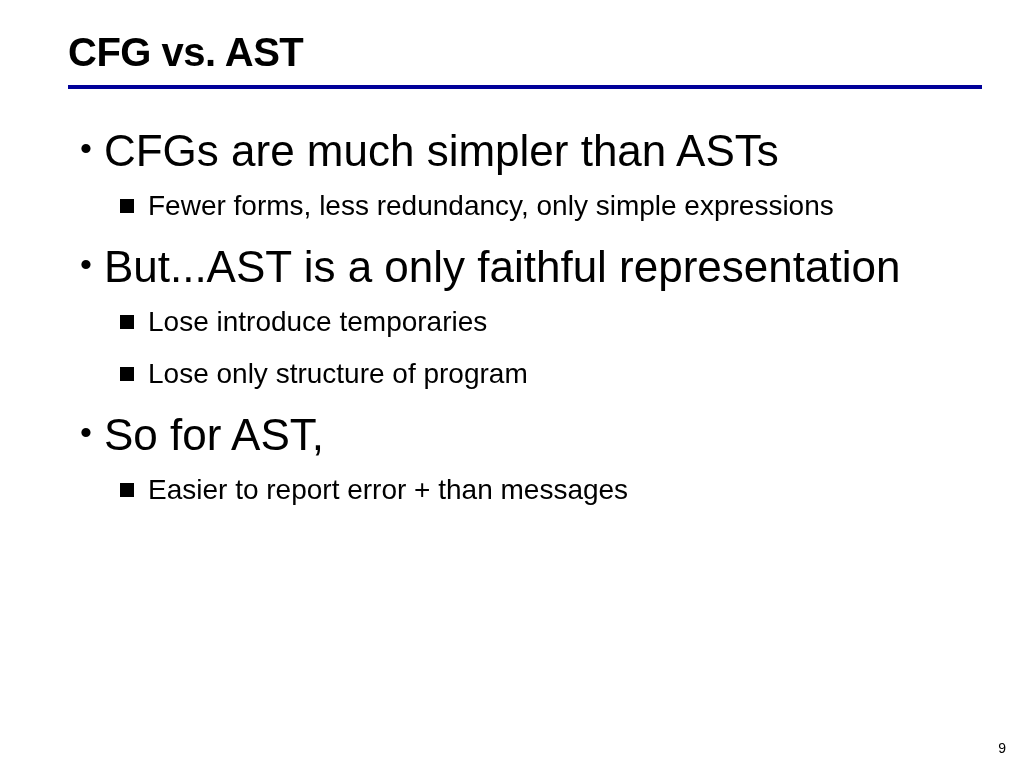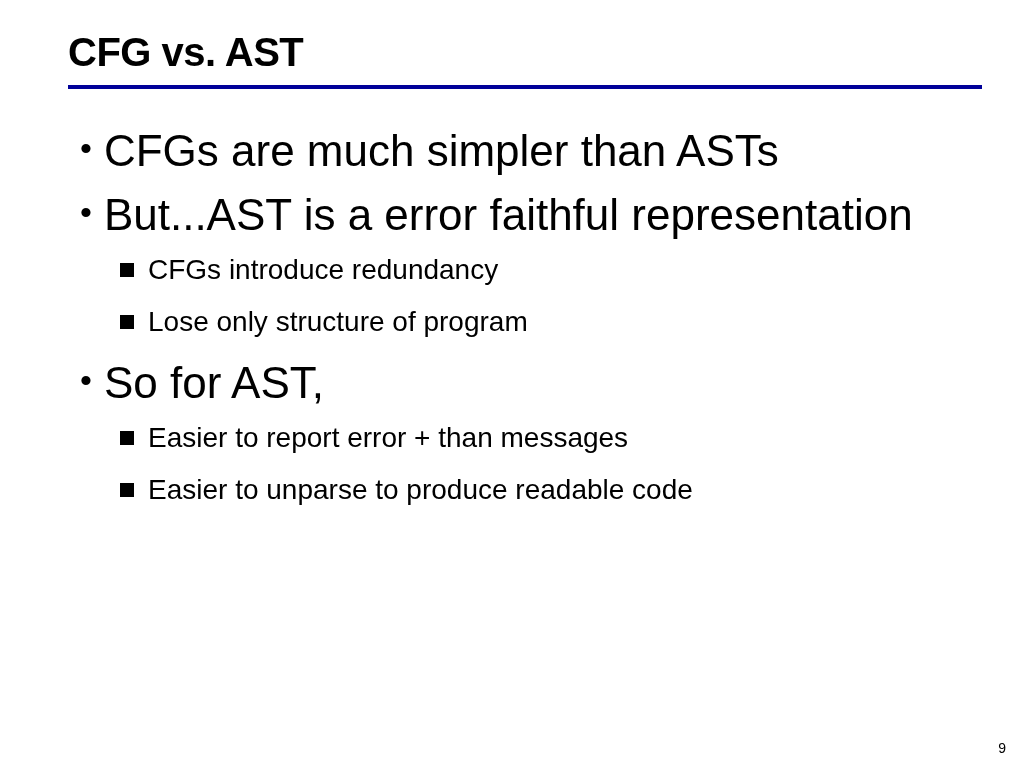--- a/index.html
+++ b/index.html
@@ -78,49 +78,49 @@
   <div class="title">CFG vs. AST</div>
   <hr class="rule">
 
   <div class="content">
 
     <div class="l1">
       <span class="bullet">•</span>
       <span class="text">CFGs are much simpler than ASTs</span>
     </div>
 
+    <div class="l2">
+      <span class="bullet"></span>
+      <span class="text">Fewer forms, less redundancy, only simple expressions</span>
+    </div>
 
     <div class="l1" style="margin-top:24px;">
       <span class="bullet">•</span>
-      <span class="text">But...AST is a error faithful representation</span>
+      <span class="text">But...AST is a only faithful representation</span>
     </div>
 
     <div class="l2">
       <span class="bullet"></span>
-      <span class="text">CFGs introduce redundancy</span>
+      <span class="text">Lose introduce temporaries</span>
     </div>
 
     <div class="l2">
       <span class="bullet"></span>
       <span class="text">Lose only structure of program</span>
     </div>
 
     <div class="l1" style="margin-top:24px;">
       <span class="bullet">•</span>
       <span class="text">So for AST,</span>
     </div>
 
     <div class="l2">
       <span class="bullet"></span>
       <span class="text">Easier to report error + than messages</span>
     </div>
 
 
-    <div class="l2">
-      <span class="bullet"></span>
-      <span class="text">Easier to unparse to produce readable code</span>
-    </div>
 
   </div>
 
   <div class="pagenum">9</div>
 
 </div>
 
 </body></html>

